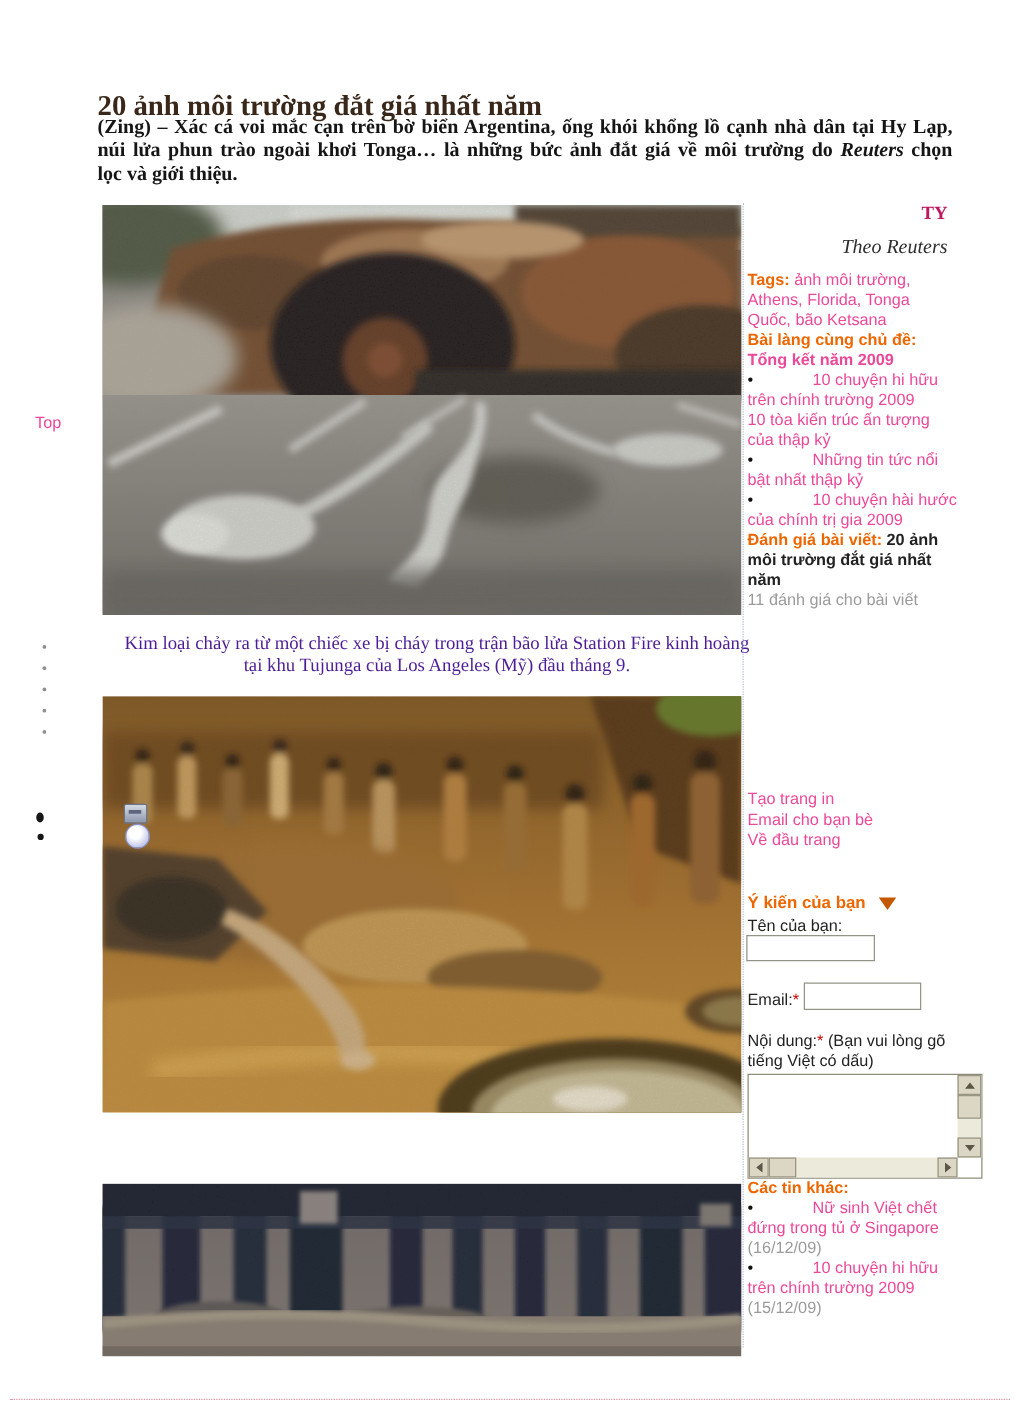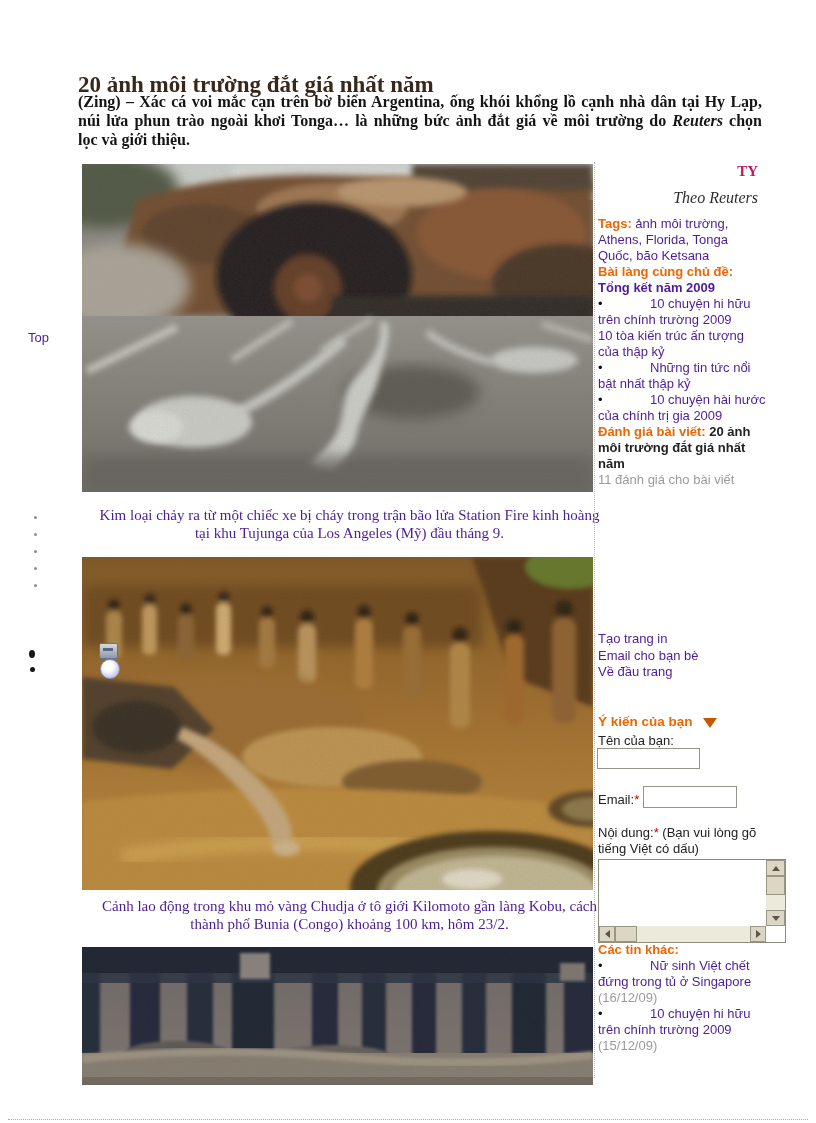--- a/index.html
+++ b/index.html
@@ -1,19 +1,19 @@
 <!DOCTYPE html>
 <html><head>
 <meta charset="utf-8">
 <style>
   html,body{margin:0;padding:0;background:#fff;}
   .page{position:relative;width:816px;height:1123px;background:#fff;overflow:hidden;
         font-family:"Liberation Sans",sans-serif;}
   .abs{position:absolute;}
-  a{color:#4c1d95;text-decoration:none;cursor:pointer;}
+  a{color:#ec4899;text-decoration:none;cursor:pointer;}
 
   
   .title{left:78px;top:56px;width:690px;font:bold 23px/27px "Liberation Serif",serif;color:#39281a;}
   .lead{left:78px;top:92px;width:684px;font:bold 16px/19px "Liberation Serif",serif;color:#151515;}
   .lead .jl{display:block;text-align:justify;text-align-last:justify;}
   .lead .ll{display:block;text-align:left;}
   .lead .it{font-style:italic;}
 
   
   figure{margin:0;padding:0;}
@@ -237,21 +237,20 @@
       <ellipse cx="510" cy="252" rx="30" ry="12" fill="#8a7a4e" filter="url(#b2b)"></ellipse>
       <ellipse cx="408" cy="330" rx="140" ry="56" fill="#403019" filter="url(#b2b)"></ellipse>
       <ellipse cx="410" cy="334" rx="115" ry="44" fill="#9a8f6a" filter="url(#b2b)"></ellipse>
       <ellipse cx="413" cy="336" rx="102" ry="37" fill="#c9c3a4" filter="url(#b2b)"></ellipse>
       <ellipse cx="390" cy="322" rx="30" ry="10" fill="#efece0" filter="url(#b2b)"></ellipse>
       <rect width="511" height="333" filter="url(#n2)" opacity="0.20"></rect>
     </svg>
     <span class="cam-icon"></span>
     <span class="orb-icon"></span>
   </figure>
-  <figcaption class="abs caption cap2">Cảnh lao động trong khu mỏ vàng Chudja ở tô giới Kilomoto gần làng Kobu, cách thành phố Bunia (Congo) khoảng 100 km, hôm 23/2.</figcaption>
 
   <figure class="abs fig3">
     <svg width="511" height="138" viewBox="0 0 511 138">
       <defs>
         <filter id="b3a" x="-30%" y="-30%" width="160%" height="160%">
             <feGaussianBlur stdDeviation="1.6"></feGaussianBlur>
           </filter>
         <linearGradient id="gr3" x1="0" y1="0" x2="0" y2="1">
           <stop offset="0" stop-color="#776c62"></stop>
             <stop offset="1" stop-color="#8a7c6c"></stop>

